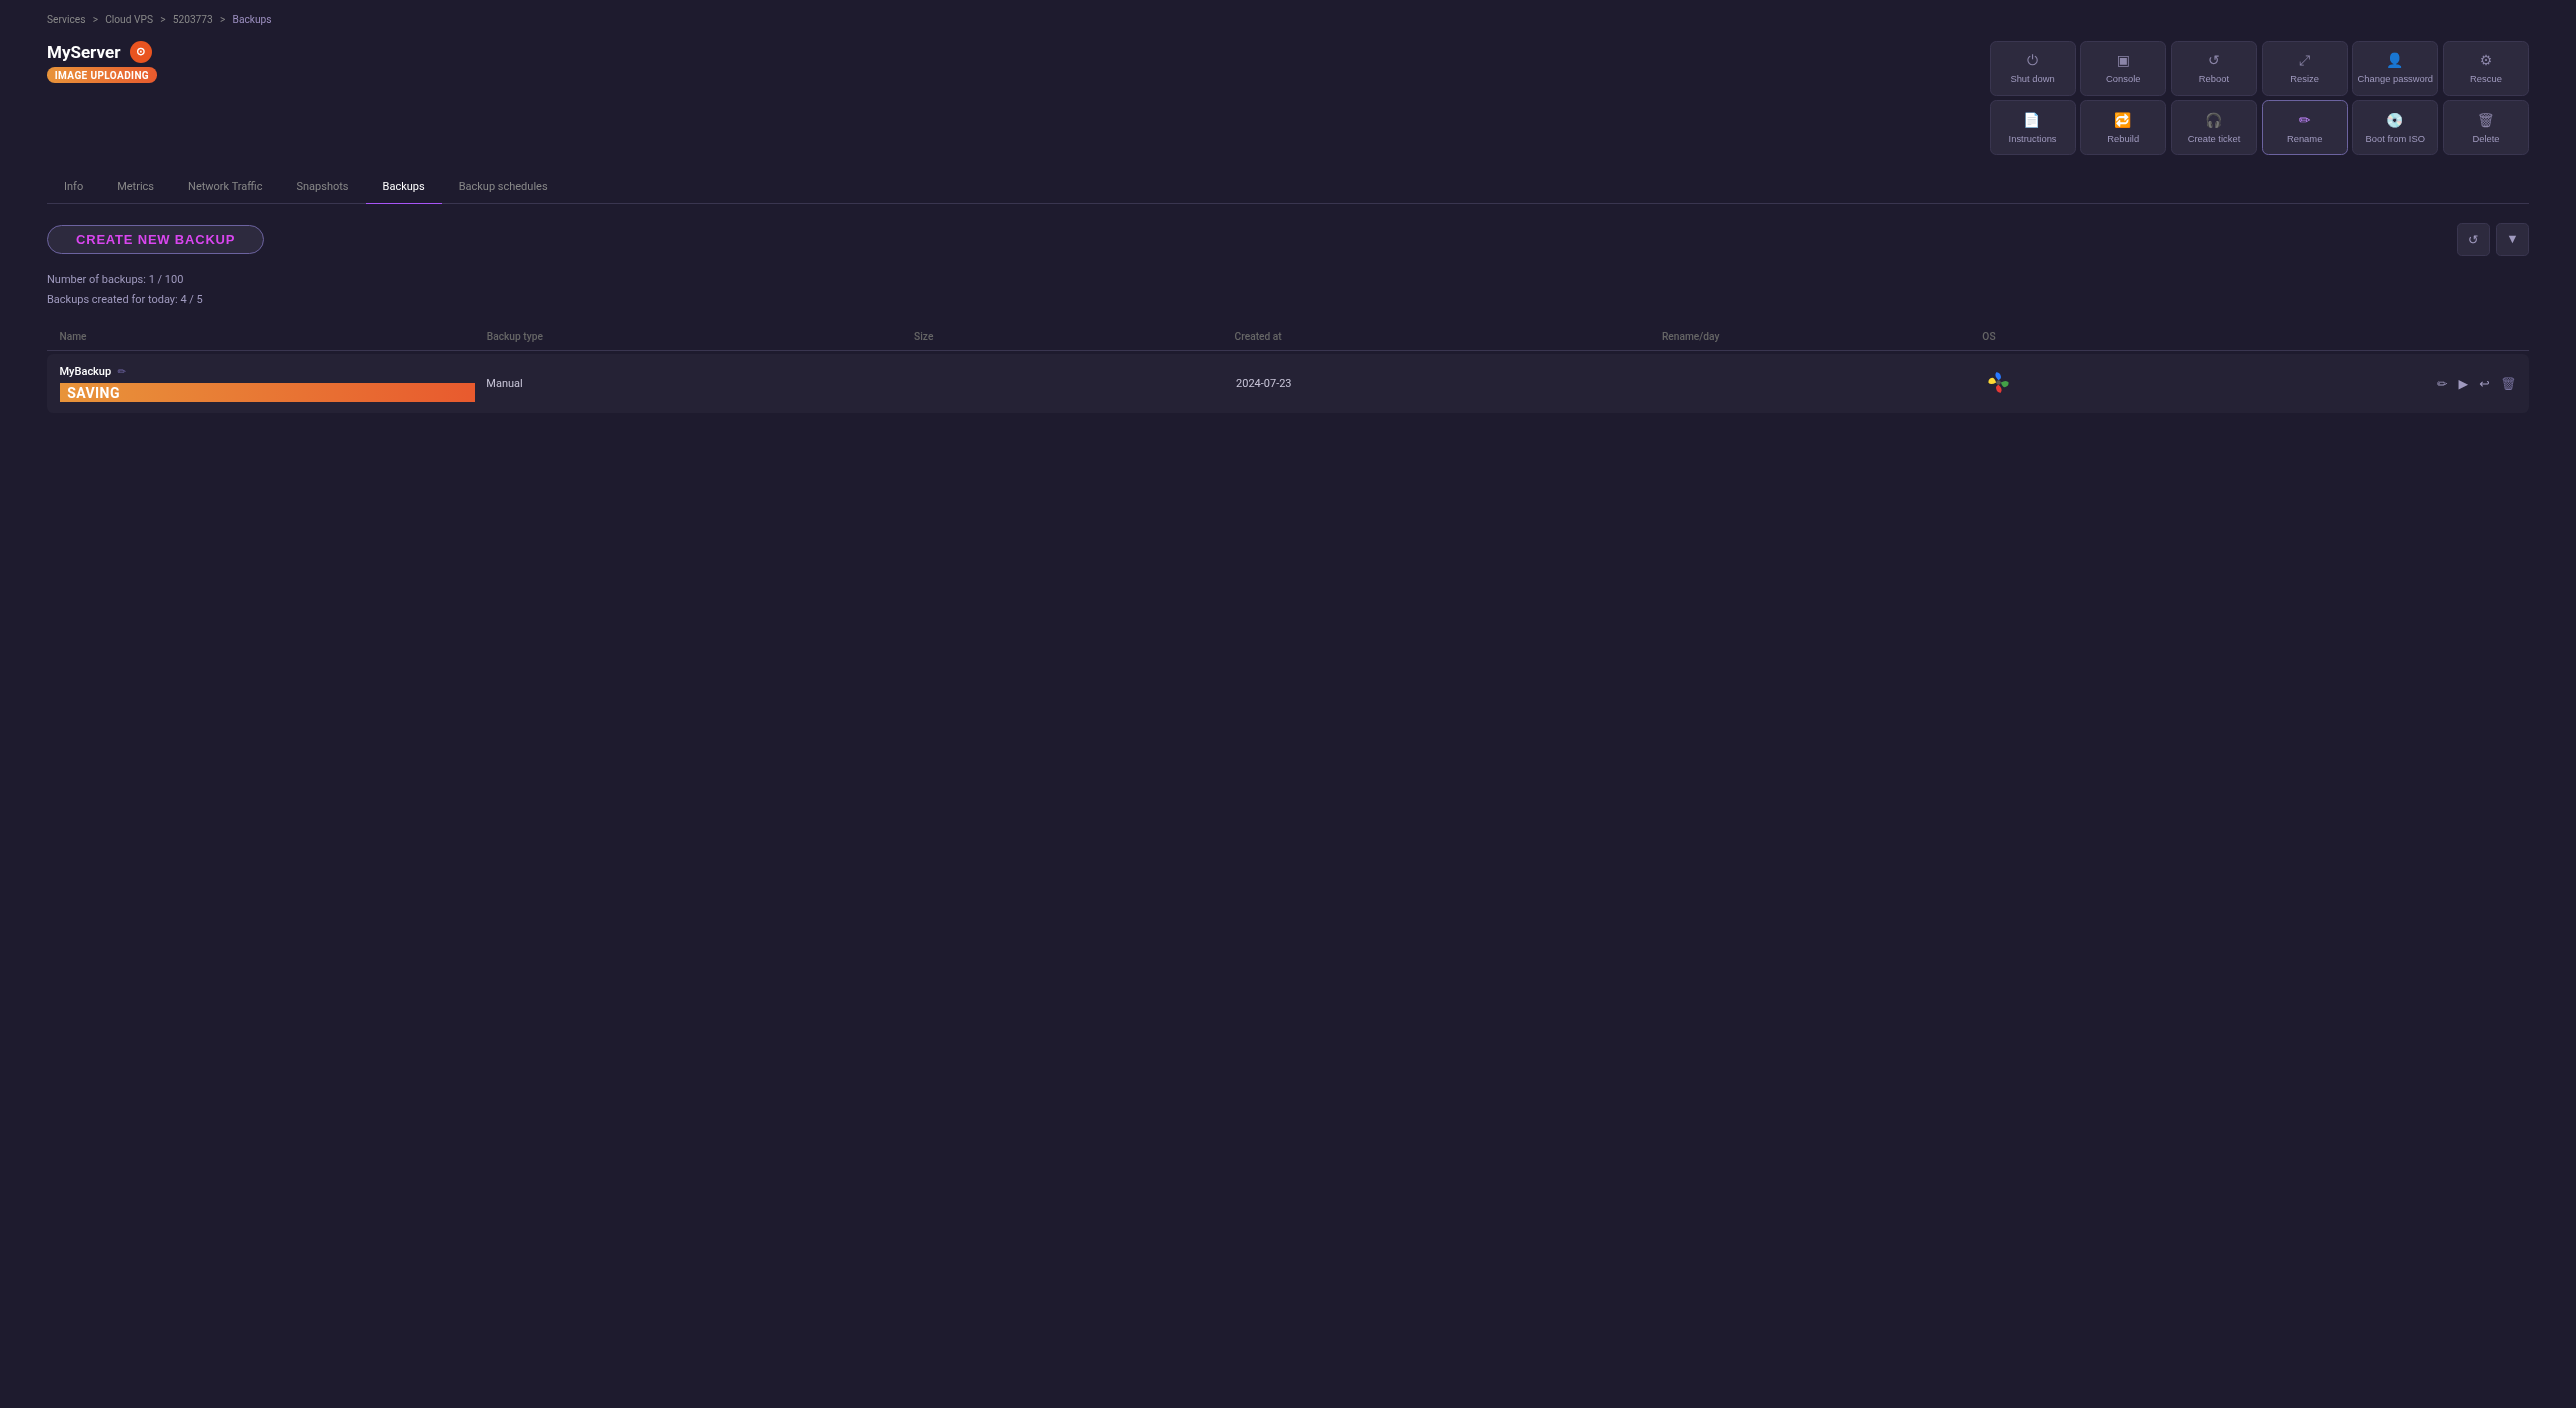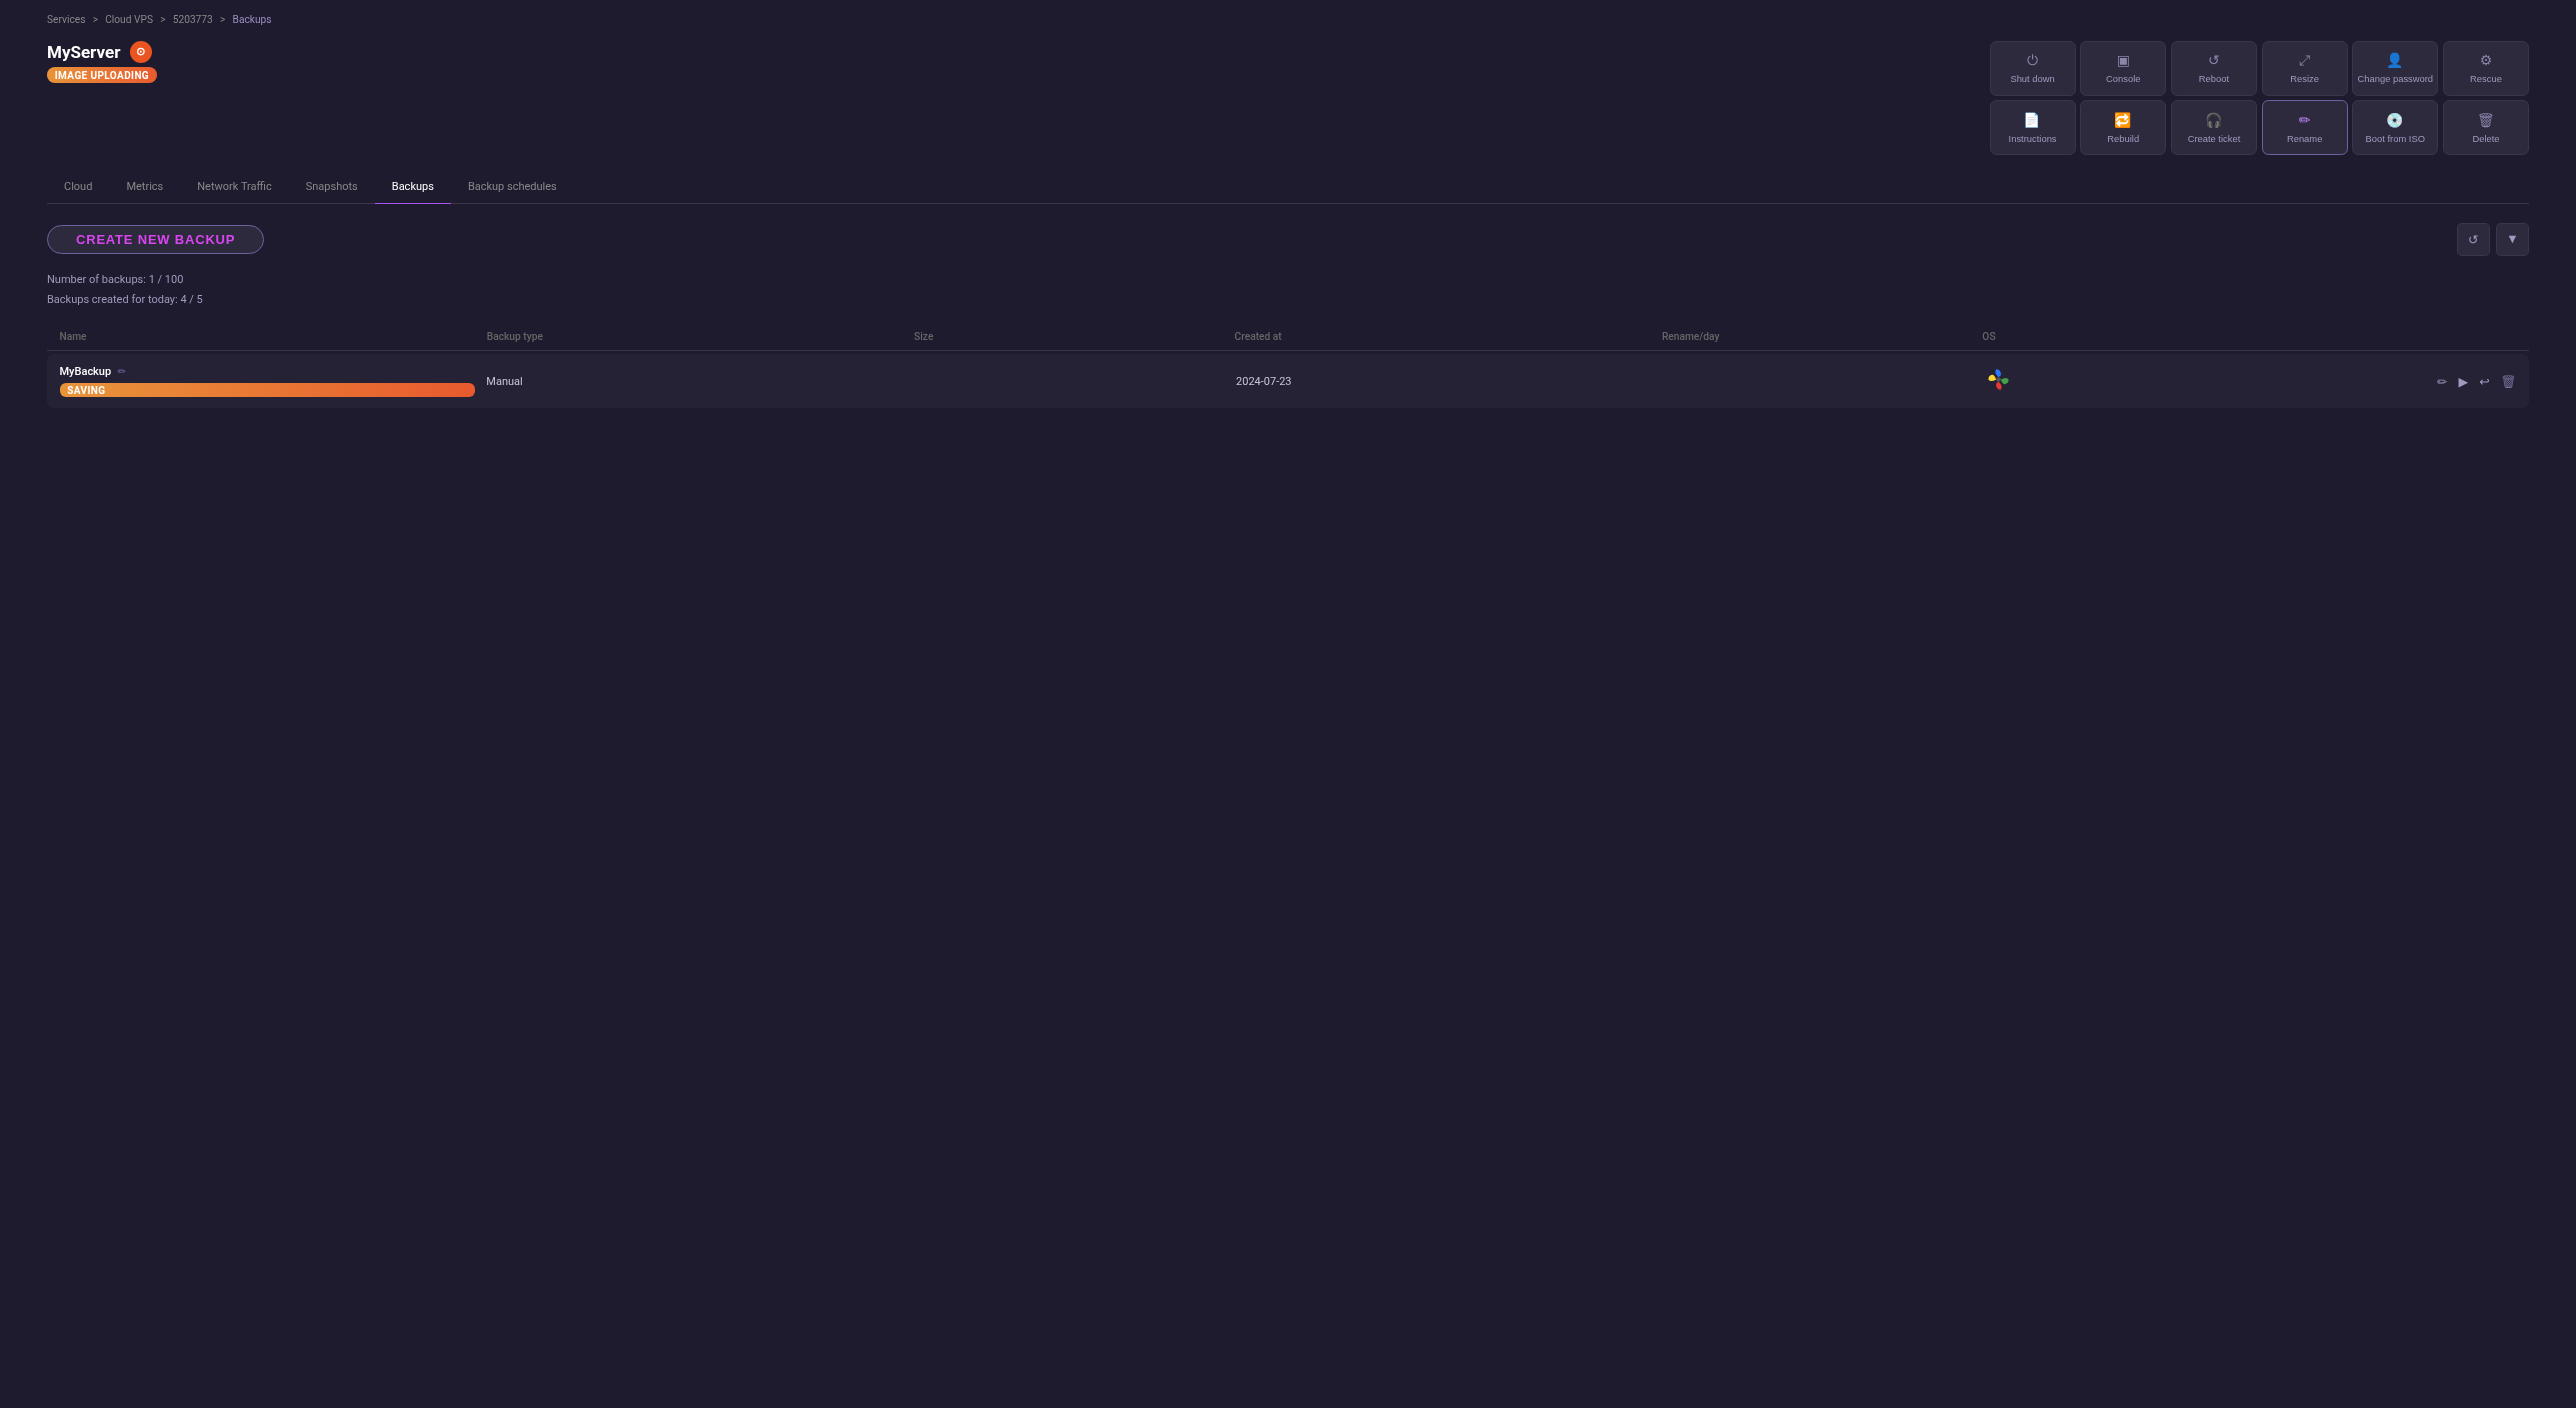--- a/index.html
+++ b/index.html
@@ -220,24 +220,24 @@
 
     .edit-icon {
       color: #6c63a0;
       cursor: pointer;
       font-size: 10.2px;
     }
 
     .badge-saving {
       background: linear-gradient(90deg, #e8943a, #e85a2e);
       color: #fff;
-      font-size: 10px;
+      font-size: 14px;
       font-weight: 700;
       padding: 1.6px 7.8px;
-      border-radius: 6px;
+      border-radius: 0;
       letter-spacing: 0.4px;
       display: inline-block;
     }
 
     
     .os-pinwheel {
       width: 25px;
       height: 25px;
     }
 
@@ -332,21 +332,21 @@
         <span>Boot from ISO</span>
       </button>
       <button class="action-btn">
         <span class="btn-icon">🗑</span>
         <span>Delete</span>
       </button>
     </div>
   </div>
 
   <nav class="nav-tabs">
-    <div class="nav-tab">Cloud</div>
+    <div class="nav-tab">Info</div>
     <div class="nav-tab">Metrics</div>
     <div class="nav-tab">Network Traffic</div>
     <div class="nav-tab">Snapshots</div>
     <div class="nav-tab active">Backups</div>
     <div class="nav-tab">Backup schedules</div>
   </nav>
 
   <div>
 
     <div class="backup-toolbar">

